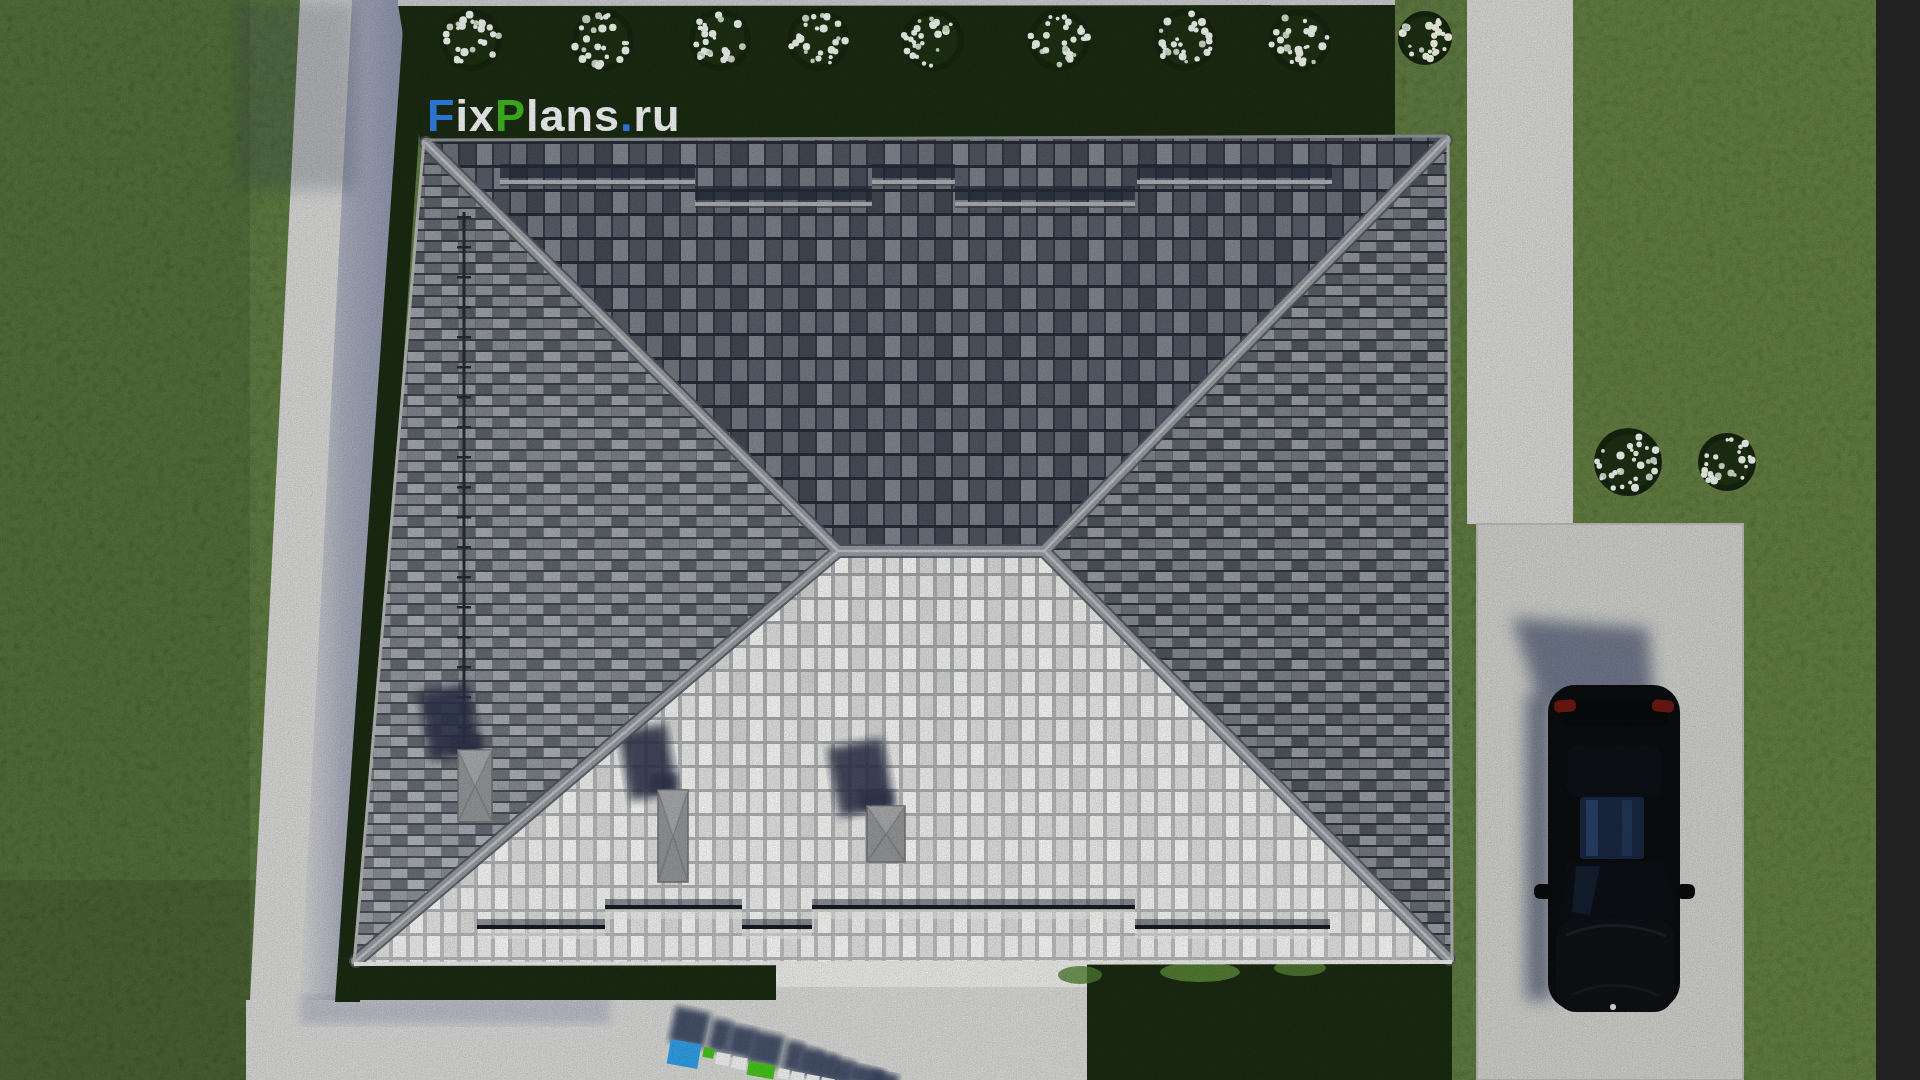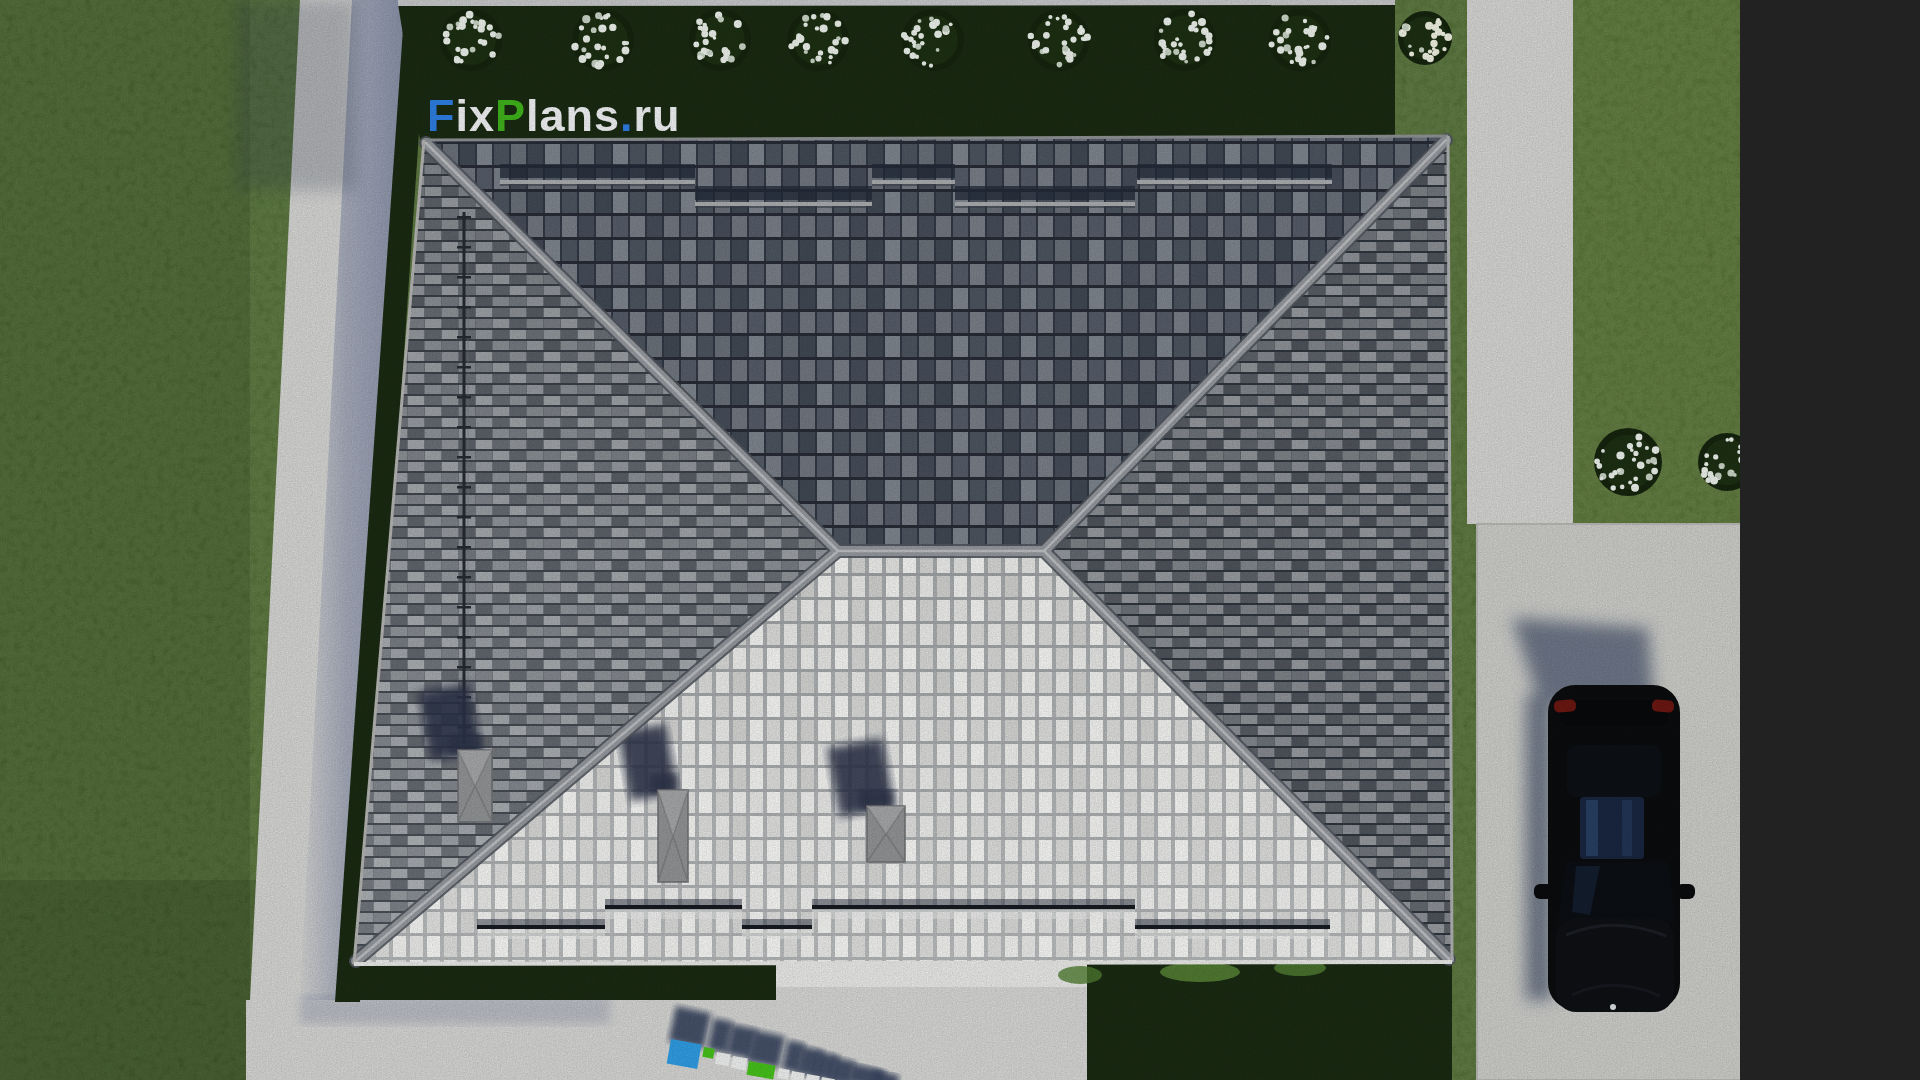--- a/index.html
+++ b/index.html
@@ -1,16 +1,16 @@
 <!DOCTYPE html>
 <html><head>
 <meta charset="utf-8">
 <style>
   html,body{margin:0;padding:0;background:#222;}
-  .stage{position:relative;width:1740px;height:1080px;overflow:hidden;font-family:"Liberation Sans",sans-serif;}
+  .stage{position:relative;width:1876px;height:1080px;overflow:hidden;font-family:"Liberation Sans",sans-serif;}
   svg{display:block}
   text{font-family:"Liberation Sans","DejaVu Sans",sans-serif;}
 </style>
 </head>
 <body>
 
 <div class="stage">
 <svg width="1920" height="1080" viewBox="0 0 1920 1080">
   <defs>
     <filter id="fGrass" x="0%" y="0%" width="100%" height="100%">

